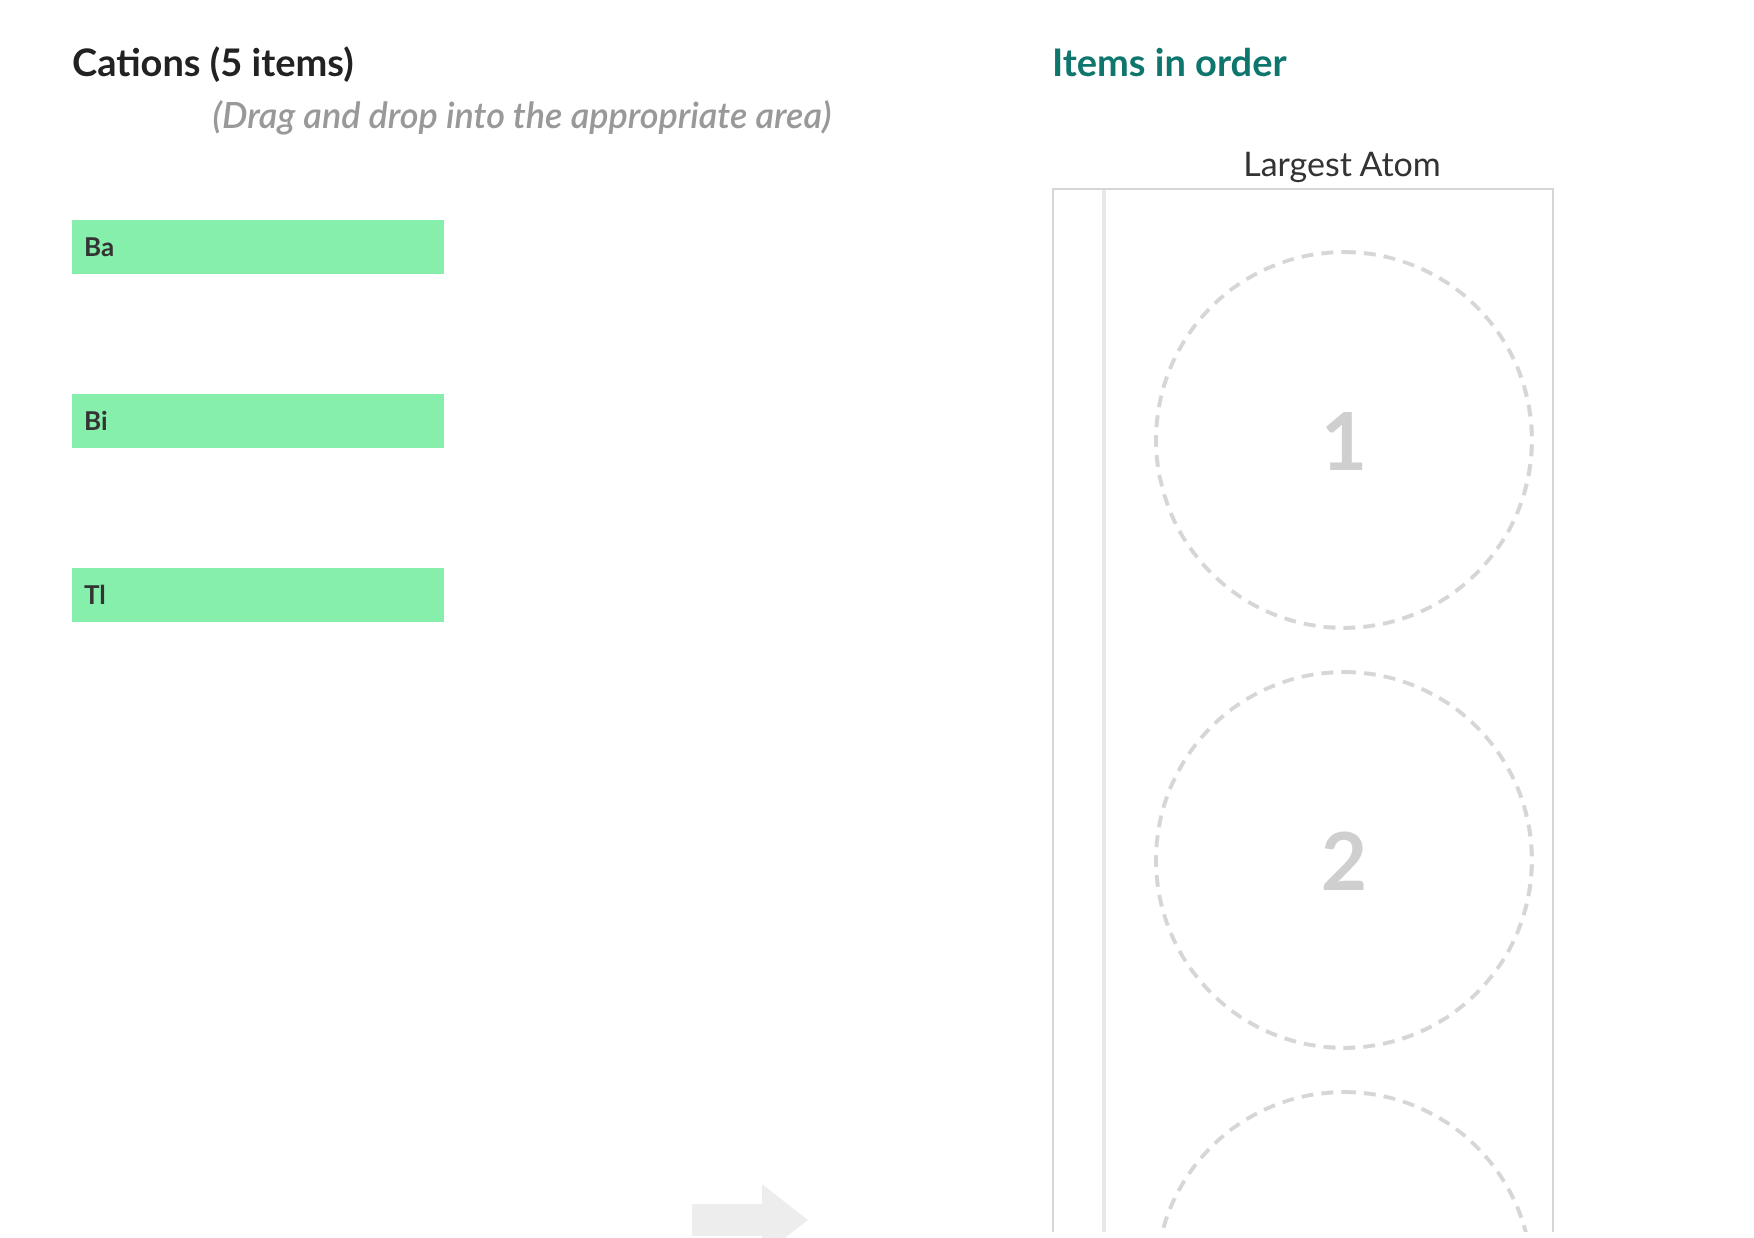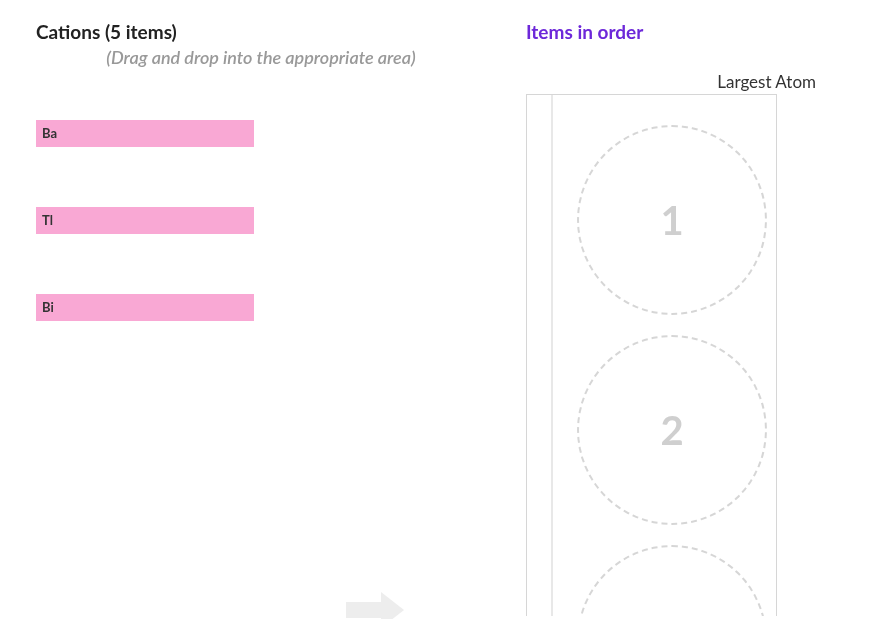--- a/index.html
+++ b/index.html
@@ -18,21 +18,21 @@
     .container {
       display: flex;
       padding: 20px 36px 0 36px;
       gap: 40px;
     }
     .left-panel {
       flex: 0 0 450px;
       position: relative;
     }
     .left-header {
-      margin-bottom: 50px;
+      margin-bottom: 40px;
     }
     .title {
       font-size: 19px;
       font-weight: 700;
       color: #222;
       line-height: 1.3;
     }
     .instruction {
       font-size: 18px;
       font-style: italic;
@@ -40,48 +40,48 @@
       font-weight: 600;
       line-height: 1.4;
       text-align: center;
     }
     .items-list {
       display: flex;
       flex-direction: column;
       gap: 60px;
     }
     .draggable-item {
-      width: 218px;
+      width: 186px;
       height: 27px;
-      background: #f9a8d4;
+      background: #86efac;
       display: flex;
       align-items: center;
       padding: 0 6px;
       font-size: 13px;
       font-weight: 700;
       color: #333;
       cursor: move;
     }
     .arrow-icon {
       position: absolute;
       left: 310px;
       top: 570px;
       color: #e8e8e8;
     }
     .right-panel {
       flex: 0 0 320px;
     }
     .right-header {
       font-size: 19px;
       font-weight: 700;
-      color: #6d28d9;
+      color: #0f766e;
       margin-bottom: 28px;
     }
     .axis-label {
-      text-align: right;
+      text-align: center;
       font-size: 17px;
       color: #333;
       padding-right: 30px;
       margin-bottom: 2px;
       font-weight: 400;
     }
     .drop-area {
       border: 1px solid #d6d6d6;
       border-bottom: none;
       width: 251px;
@@ -124,22 +124,22 @@
 <body>
 
 <div class="container">
   <div class="left-panel">
     <div class="left-header">
       <div class="title">Cations (5 items)</div>
       <div class="instruction">(Drag and drop into the appropriate area)</div>
     </div>
     <div class="items-list">
       <div class="draggable-item">Ba</div>
+      <div class="draggable-item">Bi</div>
       <div class="draggable-item">Tl</div>
-      <div class="draggable-item">Bi</div>
     </div>
     <div class="arrow-icon">
       <svg width="60" height="40" viewBox="0 0 60 40">
         <path d="M 0 12 L 35 12 L 35 2 L 58 20 L 35 38 L 35 28 L 0 28 Z" fill="#ededed"></path>
       </svg>
     </div>
   </div>
 
   <div class="right-panel">
     <div class="right-header">Items in order</div>

